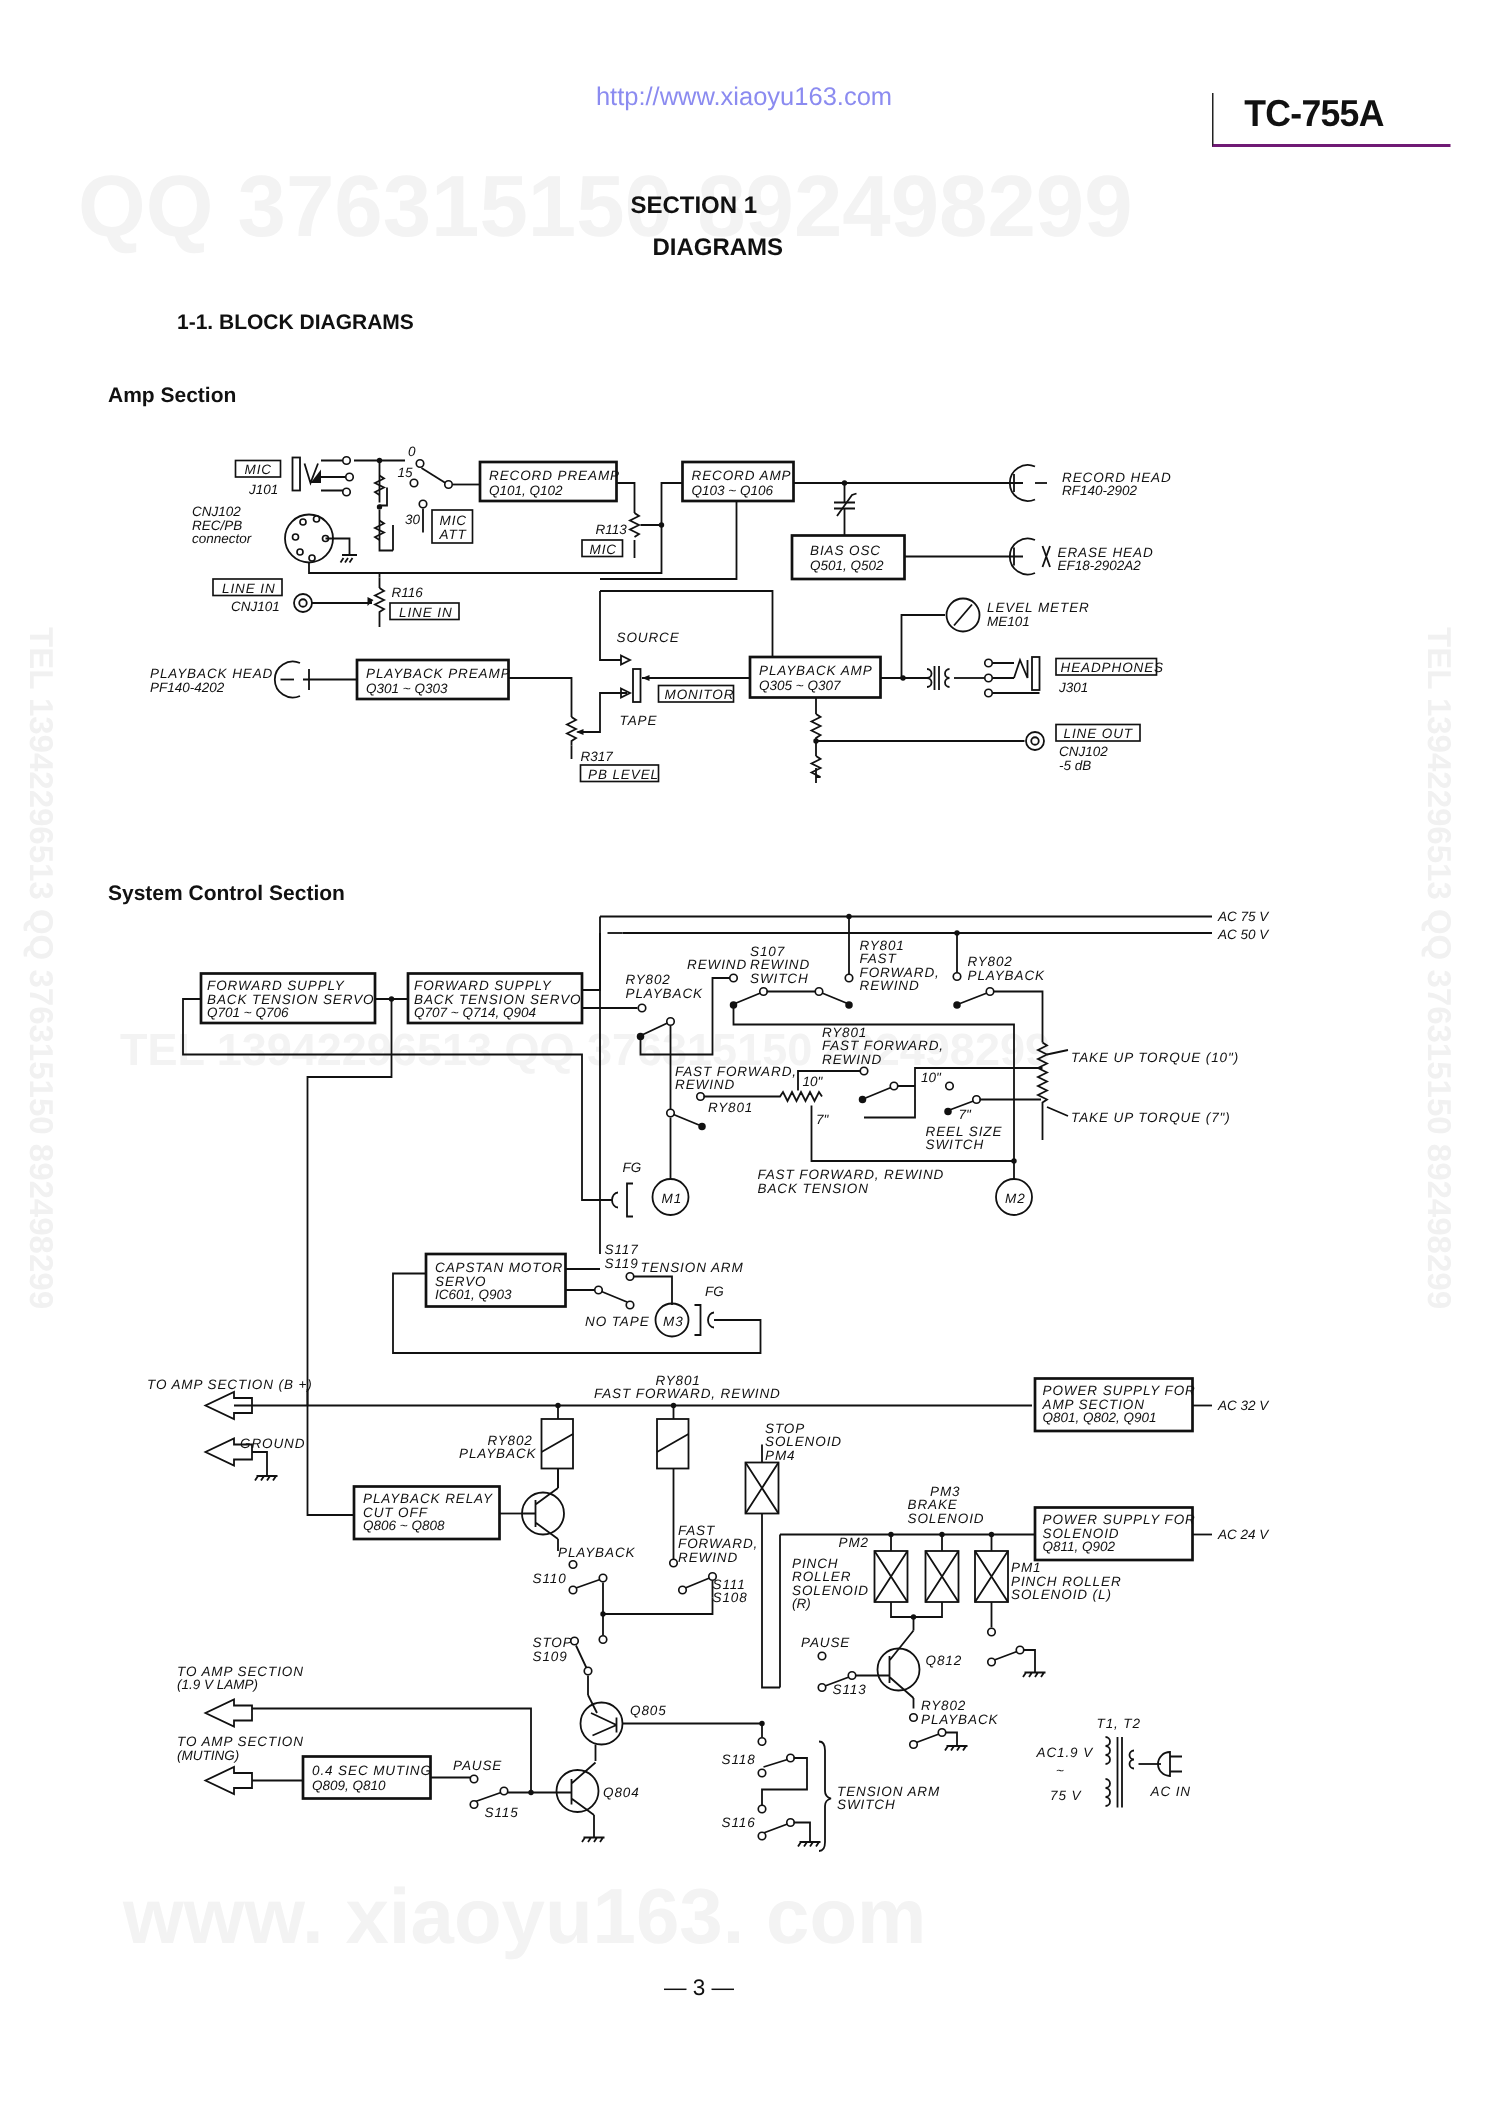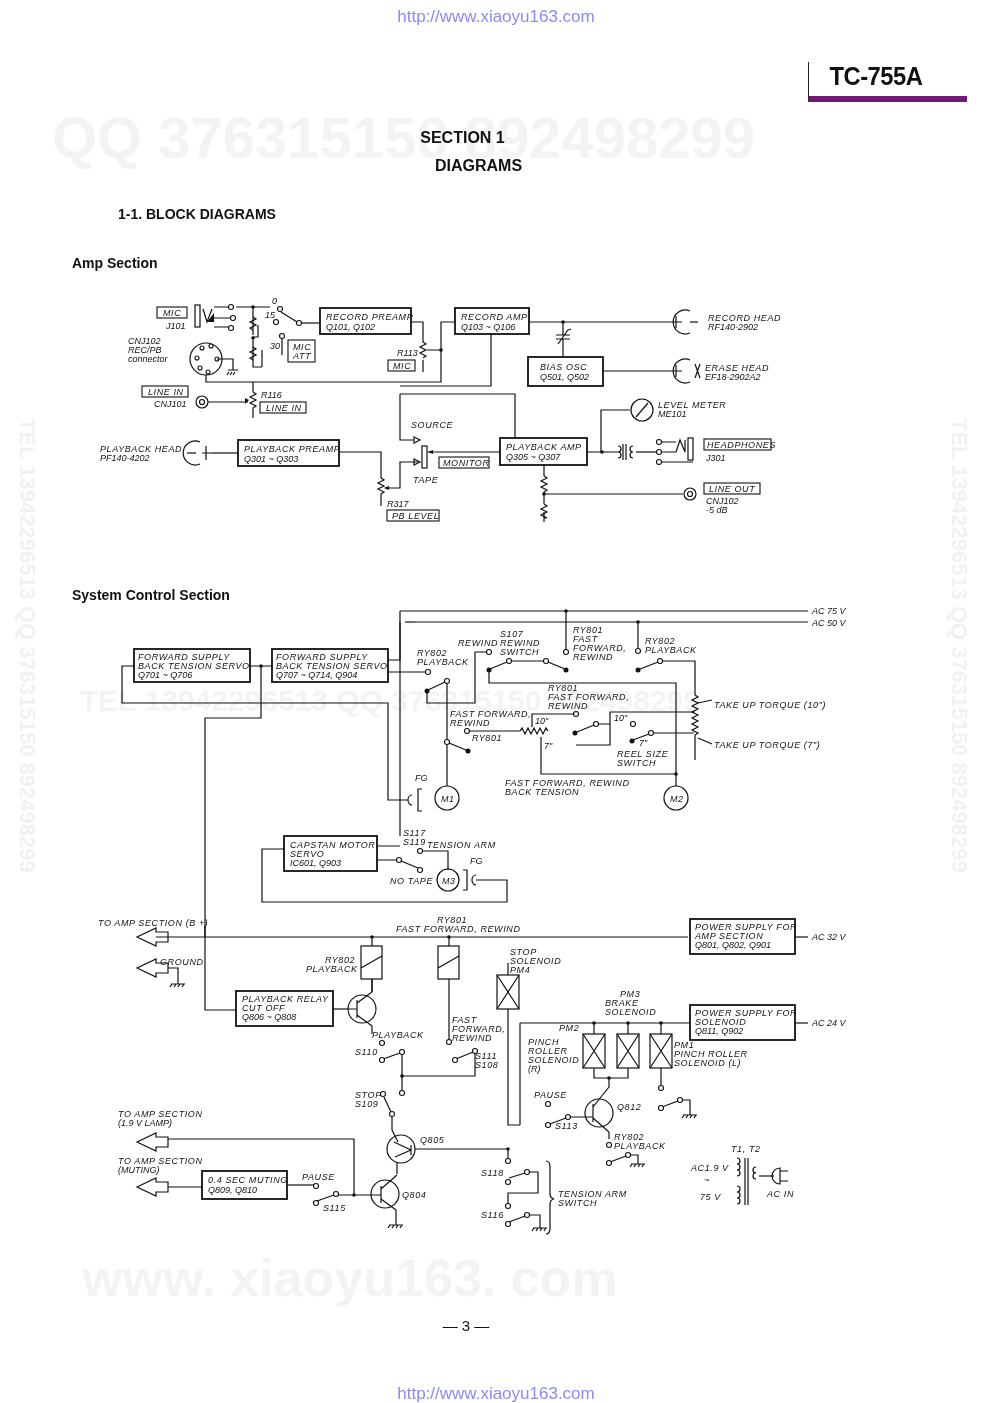--- a/index.html
+++ b/index.html
@@ -1,20 +1,20 @@
 <!DOCTYPE html>
 <html><head>
 <meta charset="utf-8">
 <style>
   html,body{margin:0;padding:0;background:#fff;}
   body{width:992px;height:1403px;position:relative;overflow:hidden;font-family:"Liberation Sans",sans-serif;color:#111;}
-  .wm-url{position:absolute;left:0;width:992px;text-align:center;font-family:"Liberation Sans",sans-serif;font-size:17px;color:#8b8bf0;}
+  .wm-url{position:absolute;left:0;width:992px;text-align:center;font-family:"Liberation Sans",sans-serif;font-size:17px;color:#8b8bf0;margin-top:48px;}
   .wm-big{position:absolute;font-family:"Liberation Sans",sans-serif;font-weight:bold;color:#f3f3f3;white-space:nowrap;}
   .wm-side{position:absolute;font-family:"Liberation Sans",sans-serif;font-weight:bold;color:#f1f1f1;font-size:22px;white-space:nowrap;transform-origin:left top;transform:rotate(90deg);}
-  .model{position:absolute;left:808px;top:62px;width:158px;height:34px;border-left:1.5px solid #222;border-bottom:6px solid #701a75;}
+  .model{position:absolute;left:808px;top:62px;width:158px;height:34px;border-left:1.5px solid #222;border-bottom:2px solid #701a75;}
   .model span{position:absolute;left:18px;top:0px;font-size:25px;font-weight:bold;letter-spacing:-0.5px;transform:scaleX(0.95);}
   .title{position:absolute;left:0;width:925px;text-align:center;font-size:16px;font-weight:bold;line-height:28px;}
   .h2{position:absolute;font-size:14px;font-weight:bold;}
   .pagenum{position:absolute;left:0;width:932px;text-align:center;top:1317px;font-size:15px;}
   svg{position:absolute;left:0;top:0;}
   svg text{font-family:"Liberation Sans",sans-serif;font-style:italic;font-size:9px;fill:#111;}
   svg .lbl{letter-spacing:0.6px;}
   .w{stroke:#111;stroke-width:1.2;fill:none;}
   .box{stroke:#111;stroke-width:1.8;fill:#fff;}
   .tag{stroke:#111;stroke-width:1.1;fill:#fff;}

